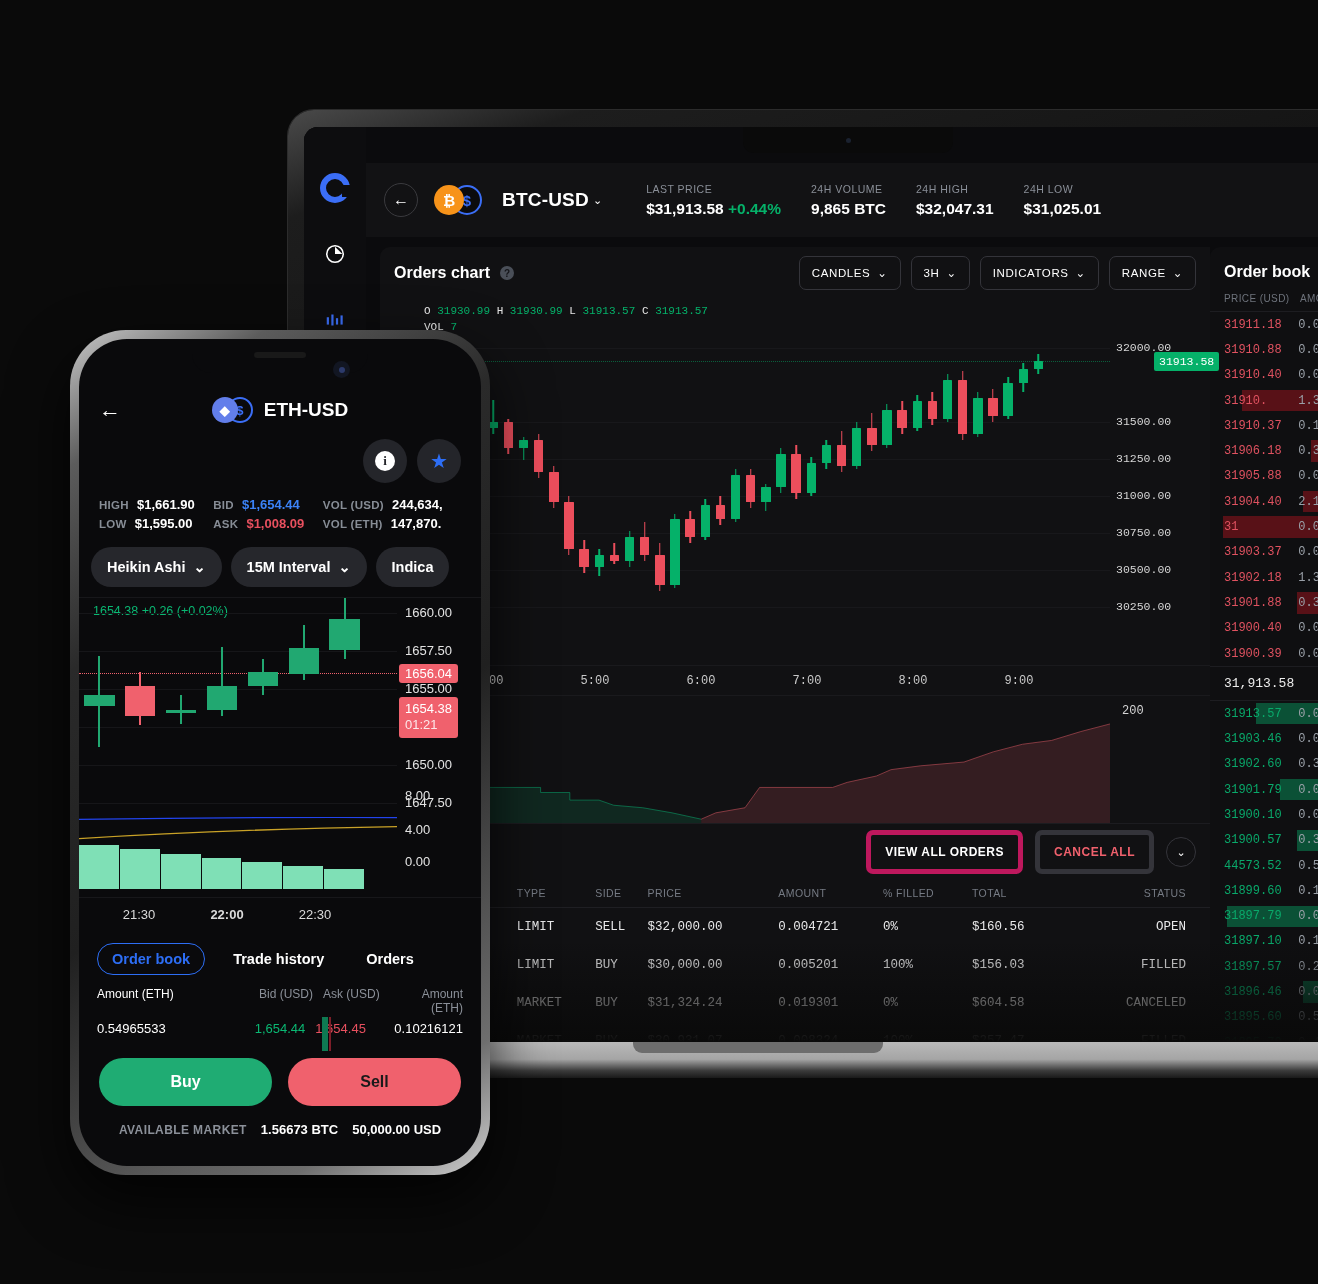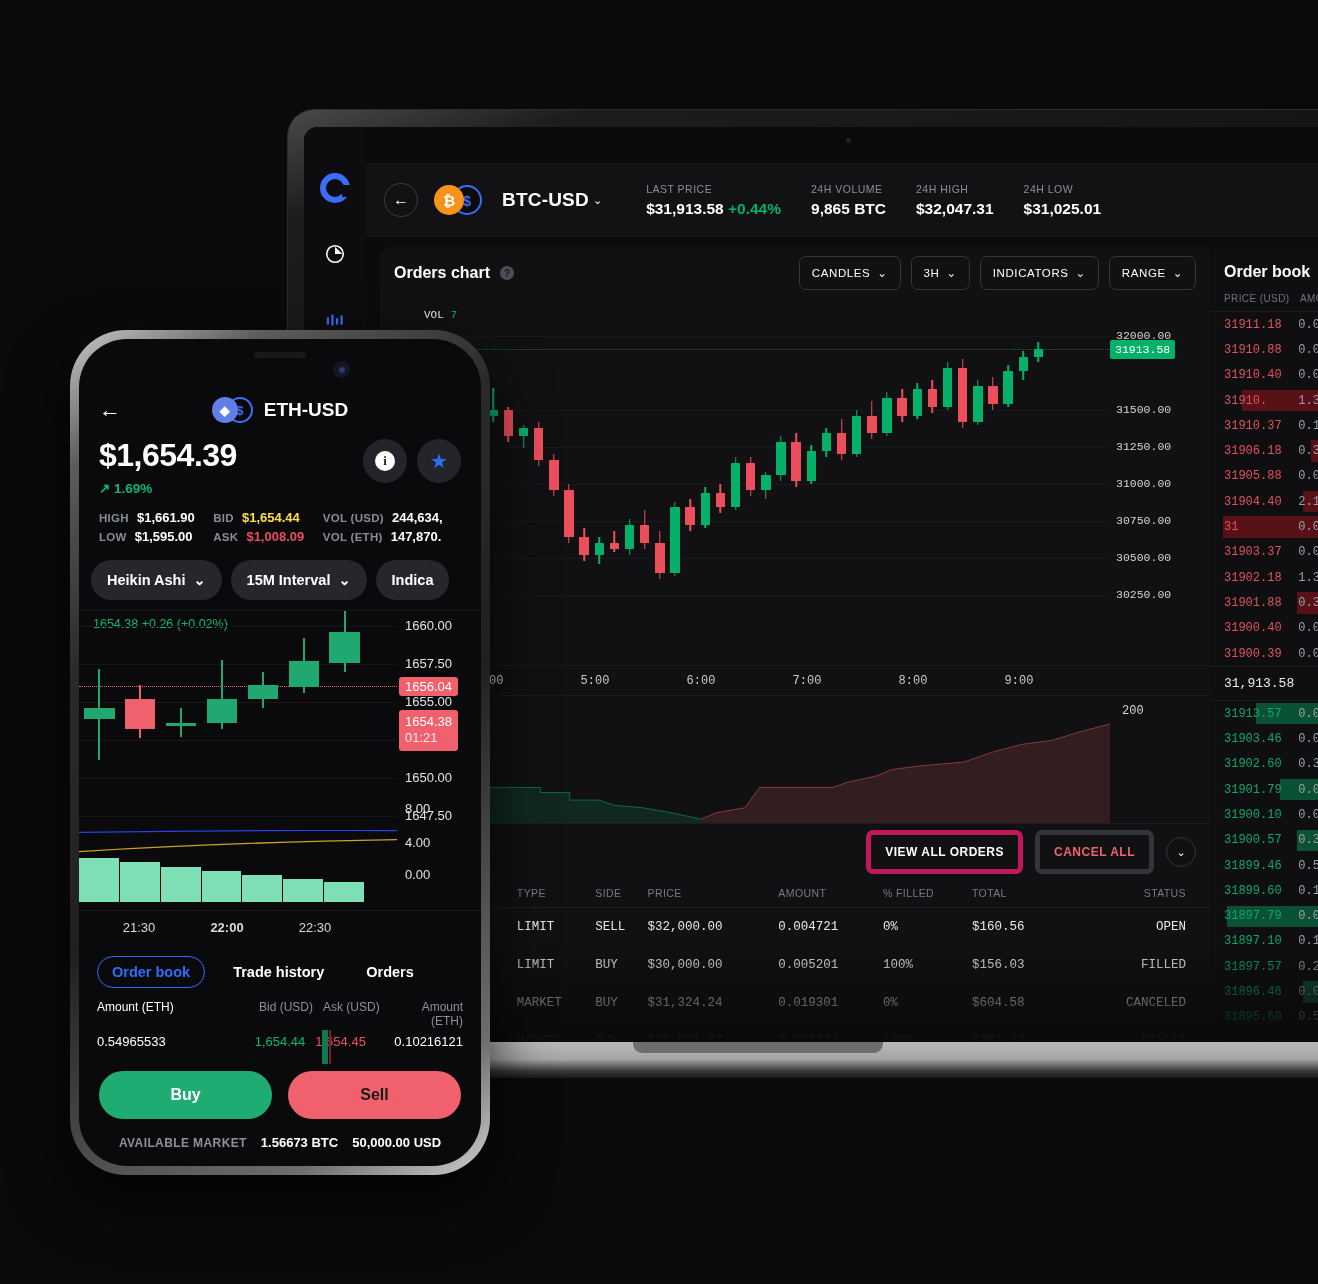--- a/index.html
+++ b/index.html
@@ -149,21 +149,21 @@
   .pacts { margin-left: auto; display: flex; gap: 10px; padding-top: 2px; }
   .pact { width: 44px; height: 44px; border-radius: 50%; background: #24252a; display:flex;align-items:center;justify-content:center;cursor:pointer; }
   .pact.info { background:#24252a; }
   .iico { width: 20px; height: 20px; border-radius: 50%; background: #fff; color:#24252a; font-size: 13px; font-weight: 700; display:flex;align-items:center;justify-content:center; font-family:"Liberation Serif",serif; }
   .star { color: #2d6ef5; font-size: 20px; }
 
   .pstats { display: grid; grid-template-columns: auto auto auto; gap: 4px 0; padding: 14px 20px 0 20px; }
   .ps { display:flex; align-items: baseline; gap: 8px; }
   .psl { color:#878d96; font-size: 11.5px; font-weight: 700; letter-spacing:.3px; }
   .psv { color:#fff; font-size: 13px; font-weight: 700; }
-  .psv.g { color:#fde047; } .psv.r { color:#e8505f; }
+  .psv.g { color:#3b82f6; } .psv.r { color:#e8505f; }
 
   .pchips { display:flex; gap: 9px; padding: 16px 12px 10px 12px; overflow: hidden; }
   .chip { background:#26272c; color:#fff; font-size: 14.5px; font-weight: 700; border-radius: 22px; padding: 12px 16px; display:flex; align-items:center; gap:8px; white-space: nowrap; cursor:pointer; }
 
   .pchart { position: relative; height: 300px; border-top: 1px solid #17171a; display:flex; }
   .pplot { position: relative; flex: 1; min-width:0; }
   .pyax { width: 84px; flex: 0 0 84px; position: relative; color:#e3e3e3; font-size: 13px; }
   .pyt { position:absolute; left: 8px; }
   .pbadge { position:absolute; left: 2px; background:#f0616d; color:#fff; font-size: 13px; padding: 2px 6px; border-radius: 3px; }
   .plabel { position: absolute; left: 14px; top: 6px; color: #0ab873; font-size: 12.5px; }
@@ -277,20 +277,30 @@
                       <span>INDICATORS</span>
                       <span>⌄</span>
                     </span>
                   <span class="pill">
                       <span>RANGE</span>
                       <span>⌄</span>
                     </span>
                 </div>
 
                 <div class="ohlc">
+                  <div>
+                    <span>O</span>
+                    <span class="g">31930.99</span>
+                    <span>H</span>
+                    <span class="g">31930.99</span>
+                    <span>L</span>
+                    <span class="g">31913.57</span>
+                    <span>C</span>
+                    <span class="g">31913.57</span>
+                  </div>
                   <div style="margin-top:4px">
                     <span>VOL</span>
                     <span class="g">7</span>
                   </div>
                 </div>
 
                 <div class="chartwrap">
                   <div class="tools">
                     <span class="tool">✛</span>
                     <span class="tool">⟋</span>
@@ -474,21 +484,21 @@
                       </div>
                     </div>
                   <div class="yaxis" id="dyaxis">
                       <div class="ytick" style="top: 7.8px;">32000.00</div>
                       <div class="ytick" style="top: 81.8px;">31500.00</div>
                       <div class="ytick" style="top: 118.8px;">31250.00</div>
                       <div class="ytick" style="top: 155.8px;">31000.00</div>
                       <div class="ytick" style="top: 192.8px;">30750.00</div>
                       <div class="ytick" style="top: 229.8px;">30500.00</div>
                       <div class="ytick" style="top: 266.8px;">30250.00</div>
-                      <div class="ybadge" style="top: 18.5902px;">31913.58</div>
+                      <div class="ybadge" style="top: 18.5902px; margin-left: 44px;">31913.58</div>
                     </div>
                 </div>
 
                 <div class="xaxis" id="dxaxis">
                     <div class="xtick" style="left: 109px;">4:00</div>
                     <div class="xtick" style="left: 215px; text-align: right;">5:00</div>
                     <div class="xtick" style="left: 321px;">6:00</div>
                     <div class="xtick" style="left: 427px;">7:00</div>
                     <div class="xtick" style="left: 533px;">8:00</div>
                     <div class="xtick" style="left: 639px;">9:00</div>
@@ -670,21 +680,21 @@
                   <div class="obrow bid">
                     <div class="obp">31900.10</div>
                     <div class="oba">0.0428</div>
                   </div>
                   <div class="obrow bid">
                     <div class="bar" style="width: 62.7px; background: rgba(10, 110, 70, 0.7); right: auto; left: 87.3px;"></div>
                     <div class="obp">31900.57</div>
                     <div class="oba">0.3005</div>
                   </div>
                   <div class="obrow bid">
-                    <div class="obp">31899.46</div>
+                    <div class="obp">44573.52</div>
                     <div class="oba">0.5153</div>
                   </div>
                   <div class="obrow bid">
                     <div class="obp">31899.60</div>
                     <div class="oba">0.1497</div>
                   </div>
                   <div class="obrow bid">
                     <div class="bar" style="width: 133px; background: rgba(10, 110, 70, 0.7); right: auto; left: 17px;"></div>
                     <div class="obp">31897.79</div>
                     <div class="oba">0.0210</div>
@@ -736,24 +746,20 @@
           <div class="ptitlewrap">
             <div class="pcoins">
               <div class="pcoin eth">◆</div>
               <div class="pcoin usd">$</div>
             </div>
             <span class="ptitle">ETH-USD</span>
           </div>
         </div>
 
         <div class="pprice">
-          <div>
-            <div class="pbig">$1,654.39</div>
-            <div class="pchg">↗ 1.69%</div>
-          </div>
           <div class="pacts">
             <div class="pact info">
                 <span class="iico">i</span>
               </div>
             <div class="pact">
                 <span class="star">★</span>
               </div>
           </div>
         </div>
 

